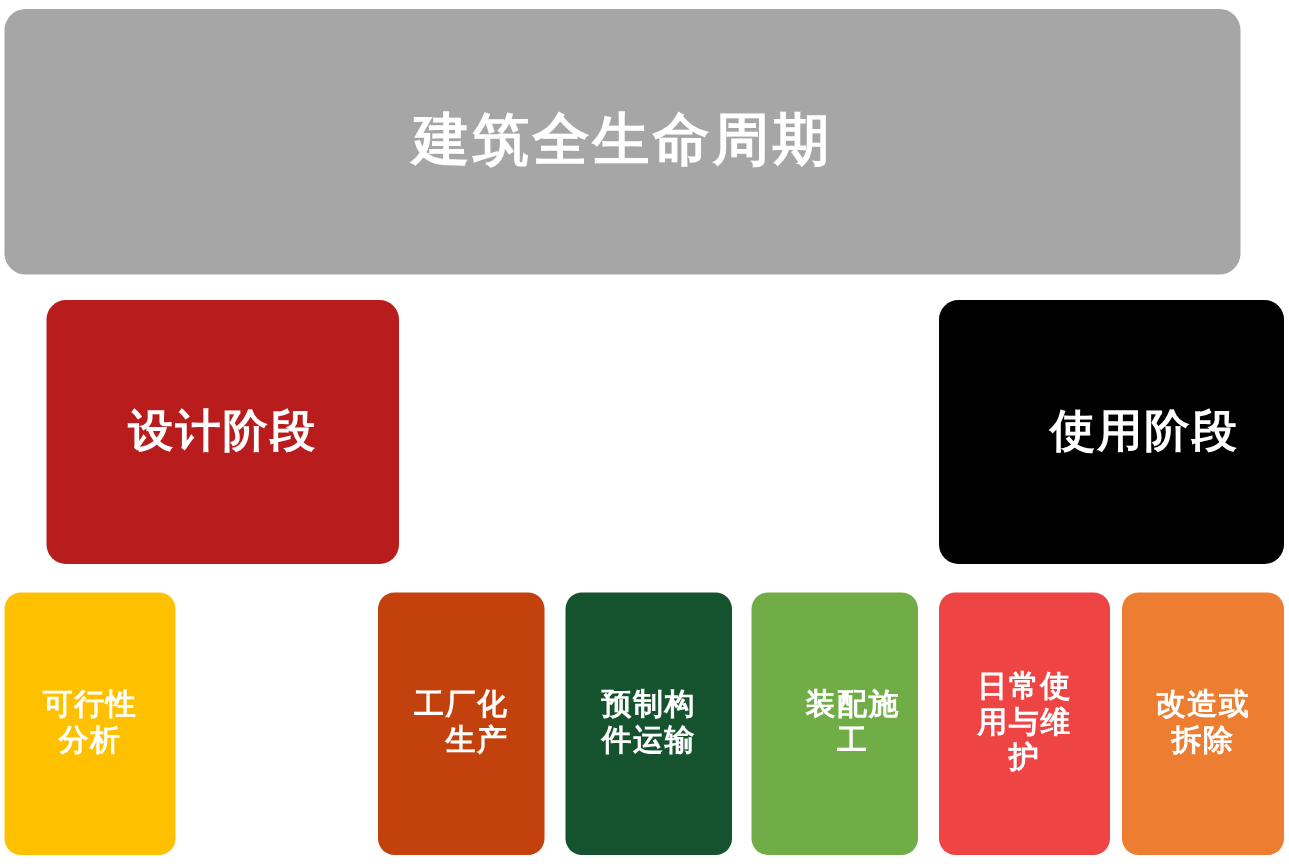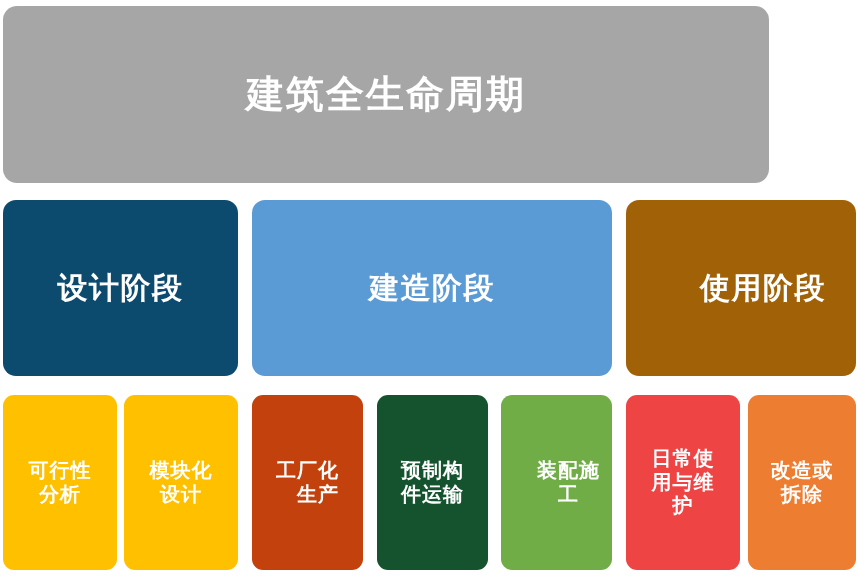--- a/index.html
+++ b/index.html
@@ -29,21 +29,21 @@
     color: #ffffff;
     border-radius: 13px;
     line-height: 1.18;
     white-space: pre-line;
     letter-spacing: 0.5px;
   }
   
   .level-root {
     left: 3px;
     top: 6px;
-    width: 766px;
+    width: 824px;
     height: 177px;
     border-radius: 14px;
     font-size: 38px;
     font-weight: bold;
     letter-spacing: 2px;
   }
   
   .level-phase {
     top: 200px;
     height: 176px;
@@ -74,41 +74,34 @@
 </style>
 </head>
 <body>
 
 <div id="diagram">
 
   <div class="node level-root" style="background:#A6A6A6;">
     <span>建筑全生命周期</span>
   </div>
 
-  <div class="node level-phase phase-1" style="background:#0c4a6e;">
+  <div class="node level-phase phase-1" style="background:#b91c1c;margin-left:28px;">
     <span>设计阶段</span>
   </div>
 
-  <div class="node level-phase phase-2" style="background:#5B9BD5;">
-    <span>建造阶段</span>
-  </div>
 
-  <div class="node level-phase phase-3" style="background:#a16207;padding-left:44px;">
+  <div class="node level-phase phase-3" style="background:#000000;padding-left:44px;">
     <span>使用阶段</span>
   </div>
 
   <div class="node level-activity act-1" style="background:#FFC000;border-radius:11px;">
     <span>可行性
 分析</span>
   </div>
 
-  <div class="node level-activity act-2" style="background:#FFC000;">
-    <span>模块化
-设计</span>
-  </div>
 
   <div class="node level-activity act-3" style="background:#c2410c;text-align:right;">
     <span>工厂化
 生产</span>
   </div>
 
   <div class="node level-activity act-4" style="background:#14532d;">
     <span>预制构
 件运输</span>
   </div>

